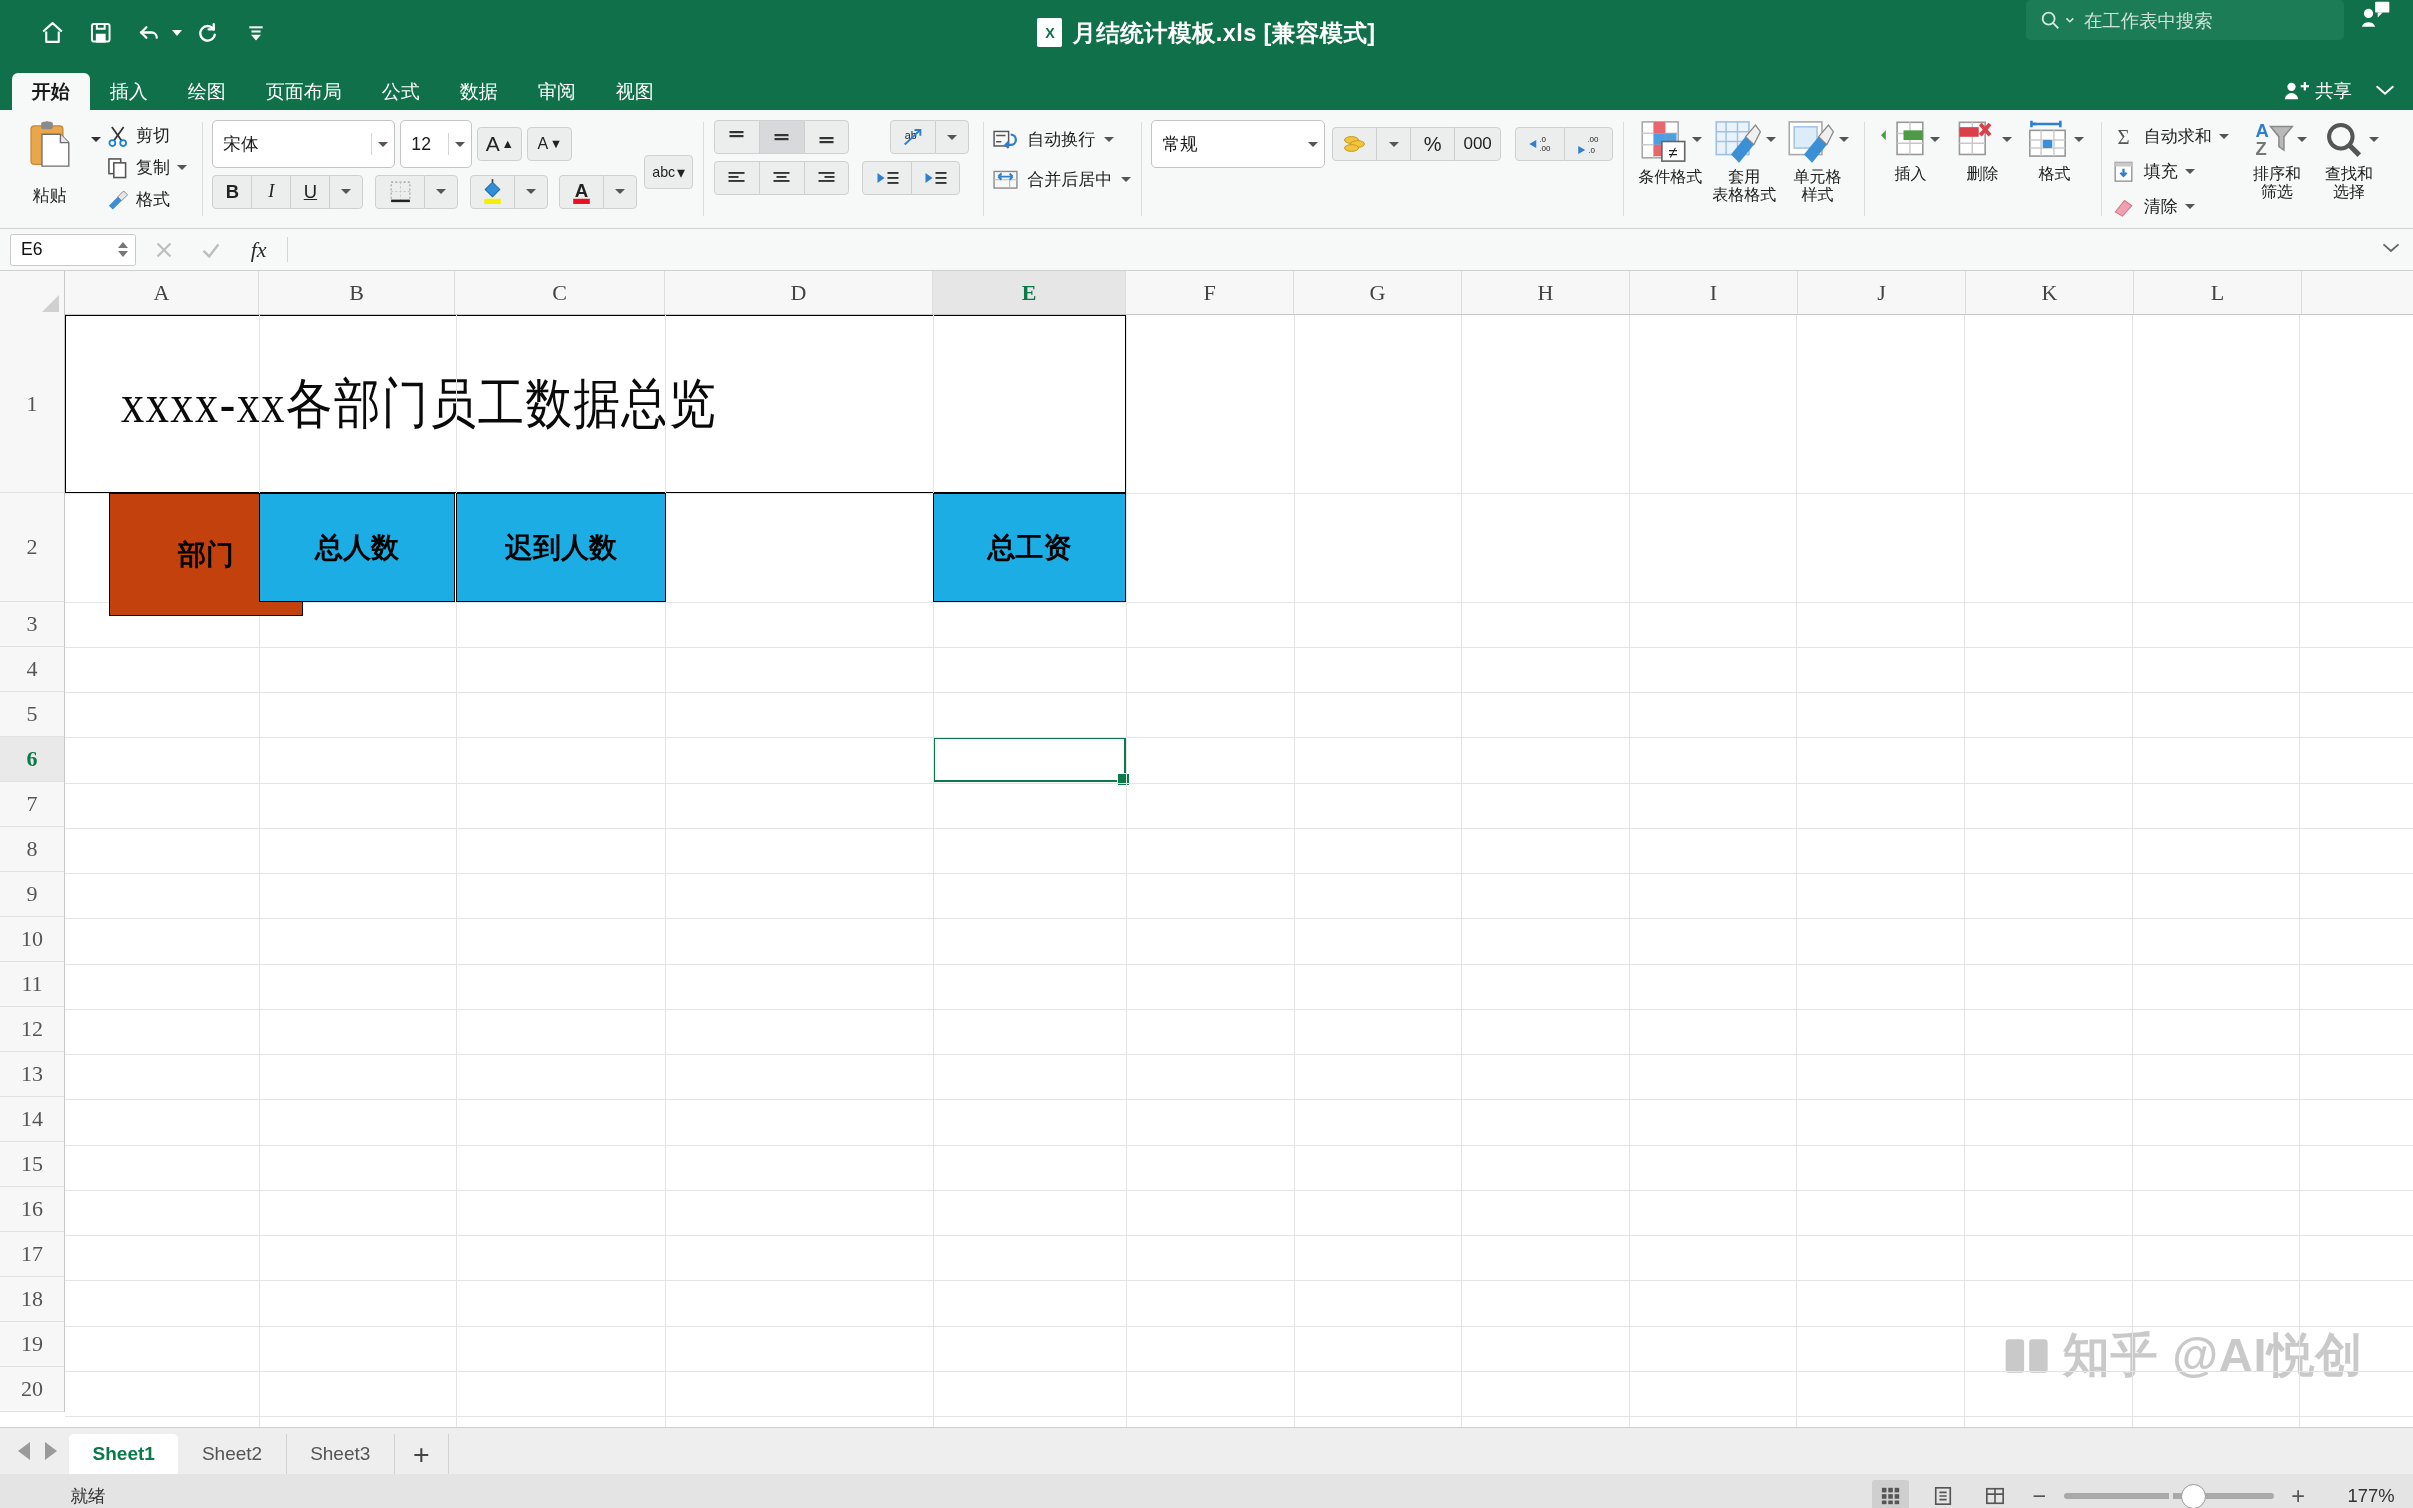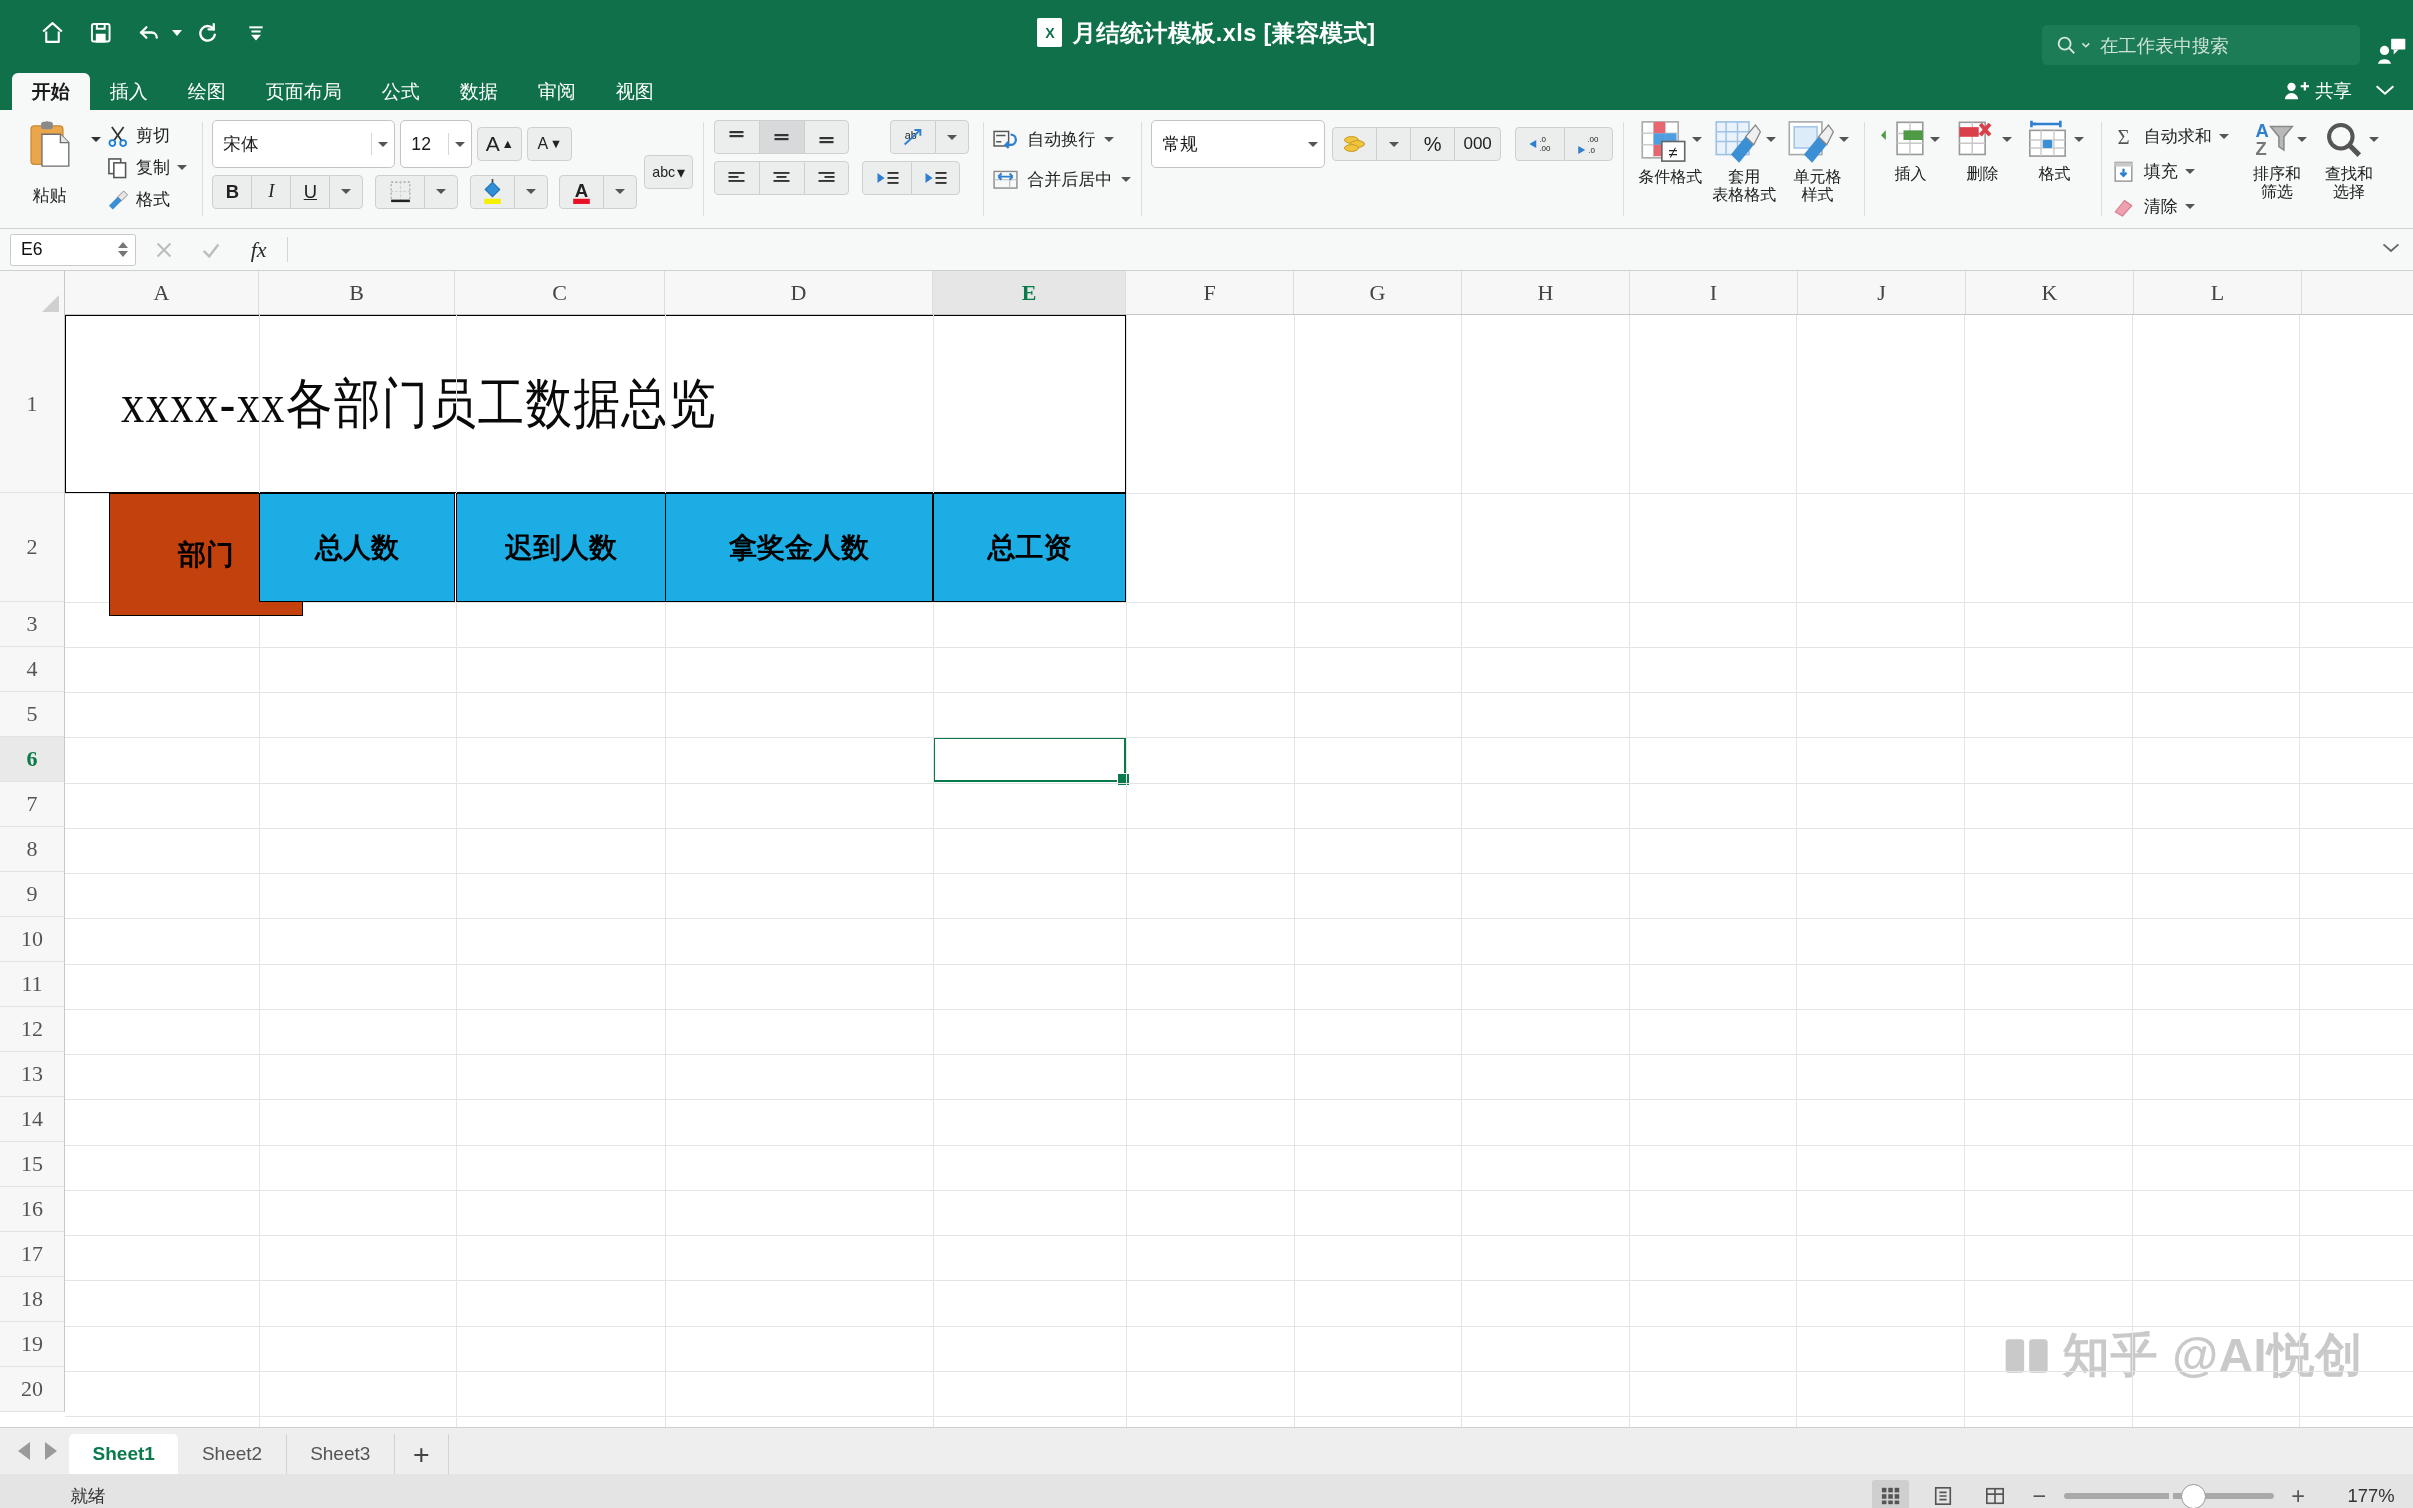--- a/index.html
+++ b/index.html
@@ -32,22 +32,22 @@
   }
   .xls-badge {
     width:25px;height:28.5px;background:#ffffff;border-radius:1.7px;position:relative;
     display:flex;align-items:center;justify-content:center;
   }
   .xls-badge span { color:#107049; font-size:14.2px; font-weight:bold; }
   .title-text {
     color:#ffffff; font-size:23.5px; font-weight:bold; letter-spacing:0.4px;
   }
   .title-right {
-    position:absolute; right:0; top:0; height:65px; display:flex; align-items:flex-end;
-    gap:17px; padding-right:6px;font-family:Liberation Serif, serif;
+    position:absolute; right:0; top:0; height:65px; display:flex; align-items:flex-start;
+    gap:17px; padding-right:22px;font-family:Liberation Serif, serif;
   }
   .search-box {
     width:318px; height:40px; background:#1b7c55; border-radius:5px;
     display:flex; align-items:center; gap:8.4px; padding:0 13.4px;
   }
   .search-box .sicon { color:#d8e8e0; display:flex; align-items:center; gap:2.5px; }
   .search-box .sph { color:#cfe2da; font-size:18.4px; }
   .share-ic { color:#ffffff; display:flex; align-items:center; }
 
   
@@ -911,23 +911,20 @@
         <div class="gline-h" style="top: 1101px;"></div>
         <div class="hdr-cell" style="left: 0px; top: 178px; width: 194px; height: 123px; background: #c2410c; margin-left: 44px;">
           <span>部门</span>
         </div>
         <div class="hdr-cell" style="left: 194px; top: 178px; width: 196px; height: 109px; background: rgb(28, 173, 228);">
           <span>总人数</span>
         </div>
         <div class="hdr-cell" style="left: 391px; top: 178px; width: 210px; height: 109px; background: rgb(28, 173, 228);">
           <span>迟到人数</span>
         </div>
-        <div class="hdr-cell" style="left: 600px; top: 178px; width: 268px; height: 109px; background: rgb(28, 173, 228);">
-          <span>拿奖金人数</span>
-        </div>
         <div class="hdr-cell" style="left: 868px; top: 178px; width: 193px; height: 109px; background: rgb(28, 173, 228);">
           <span>总工资</span>
         </div>
       </div>
   </div>
 </div>
 
 <div class="sheetbar">
   <div class="navbtns">
     <div class="navtri l"></div>

